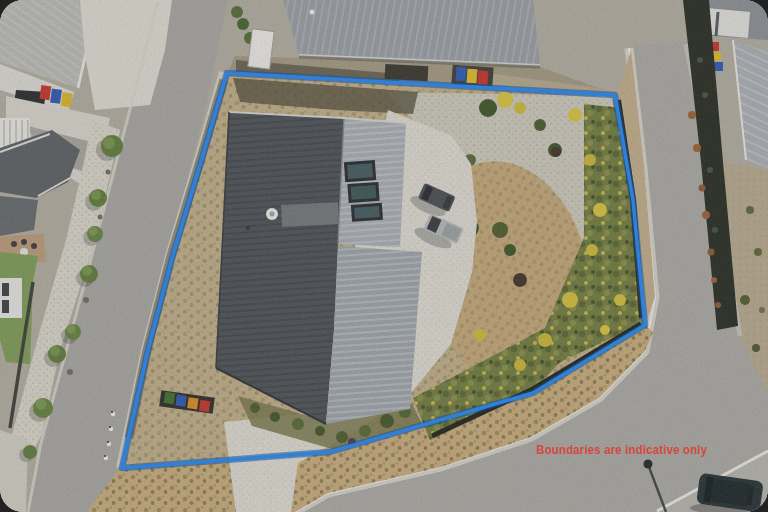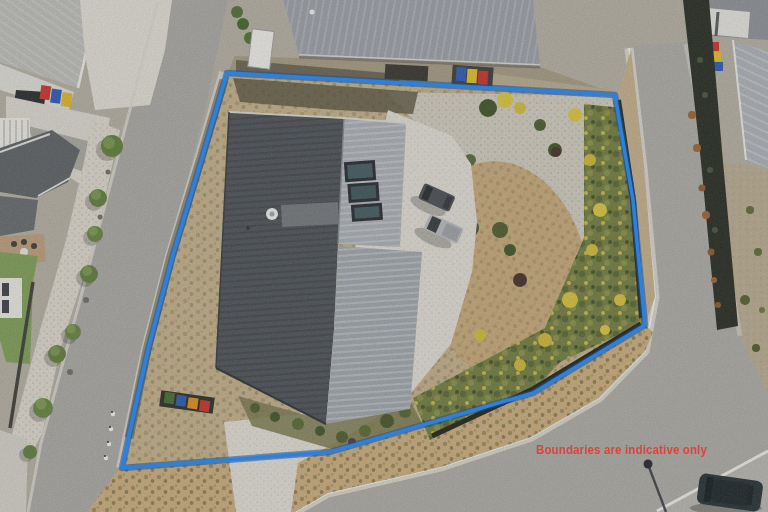--- a/index.html
+++ b/index.html
@@ -1,16 +1,16 @@
 <!DOCTYPE html>
 <html><head>
 <meta charset="utf-8">
 <style>
   html,body{margin:0;padding:0;background:#222;}
-  .stage{position:relative;width:768px;height:512px;overflow:hidden;font-family:"Liberation Sans",sans-serif;}
+  .stage{position:relative;width:768px;height:512px;overflow:hidden;font-family:"Liberation Sans",sans-serif;border-radius:23px;}
   .stage svg{display:block;}
   text{font-family:"Liberation Sans","DejaVu Sans",sans-serif;}
 </style>
 </head>
 <body>
 
 <div class="stage">
 <svg width="768" height="512" viewBox="0 0 768 512" xmlns="http://www.w3.org/2000/svg">
   <defs>
     <pattern id="ribDark" width="6" height="6" patternUnits="userSpaceOnUse" patternTransform="rotate(-4)">

